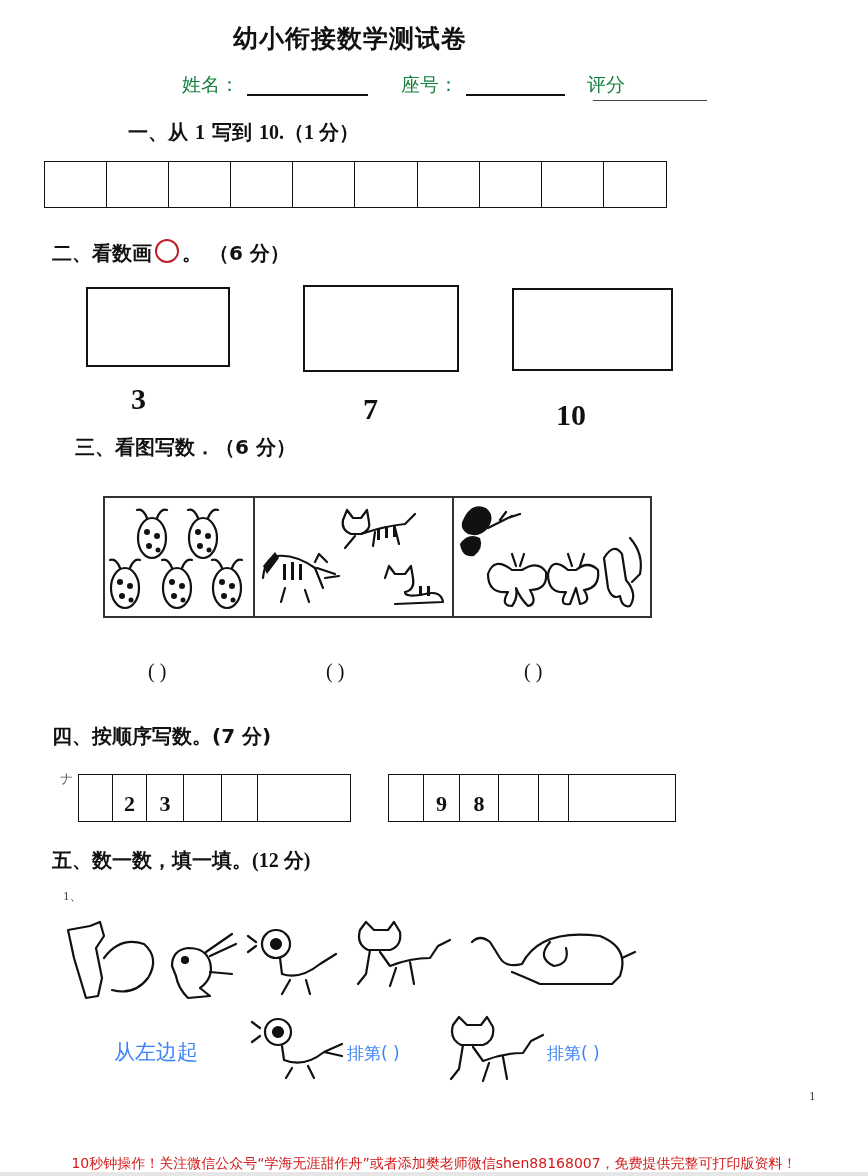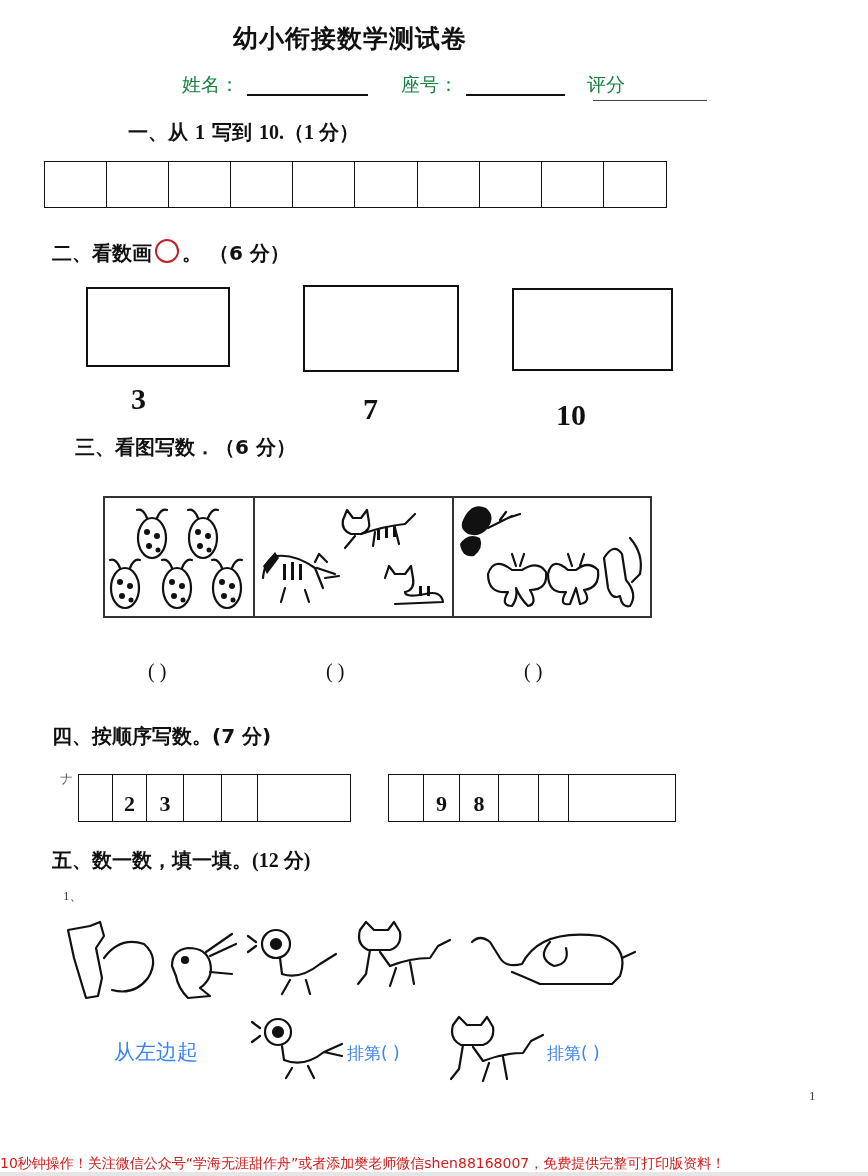--- a/index.html
+++ b/index.html
@@ -18,21 +18,21 @@
                 font-family:"Liberation Serif",serif; font-weight:bold; font-size:22px; }
   .grid .cell:last-child { border-right:none; }
   .draw-box { border:2px solid #111; box-sizing:border-box; }
   .big-num { font-family:"Liberation Serif",serif; font-weight:bold; font-size:30px; }
   .red-circle { display:inline-block; width:20px; height:20px; border:2px solid #c0202a; border-radius:50%; vertical-align:-3px; margin:0 3px; }
   .pic-frame { display:flex; border:2px solid #333; box-sizing:border-box; }
   .pic-frame .panel { border-right:2px solid #333; box-sizing:border-box; position:relative; }
   .pic-frame .panel:last-child { border-right:none; }
   .paren { font-size:20px; font-family:"Liberation Serif",serif; }
   .small-num { font-size:13px; color:#444; font-family:"Liberation Serif",serif; }
-  .footer { left:0; width:868px; top:1155px; text-align:left; font-size:14px; color:#d11a1a;
+  .footer { left:0; width:868px; top:1155px; text-align:center; font-size:14px; color:#d11a1a;
             font-family:"DejaVu Sans","Liberation Sans",sans-serif; white-space:nowrap; }
   .footer-bar { left:0; top:1172px; width:868px; height:4px; background:#e6e6e6; }
   .sketch { stroke:#111; fill:none; stroke-width:2.2; stroke-linecap:round; stroke-linejoin:round; }
   .label-cn { font-family:"DejaVu Sans","Liberation Sans",sans-serif; color:#3b82f6; }
 </style>
 </head>
 <body>
 
 <div class="abs title">幼小衔接数学测试卷</div>
 

